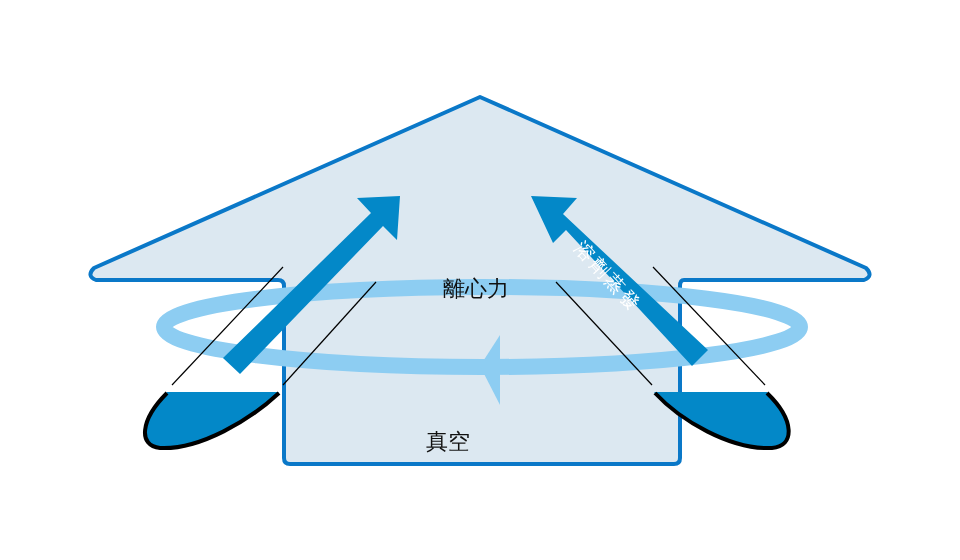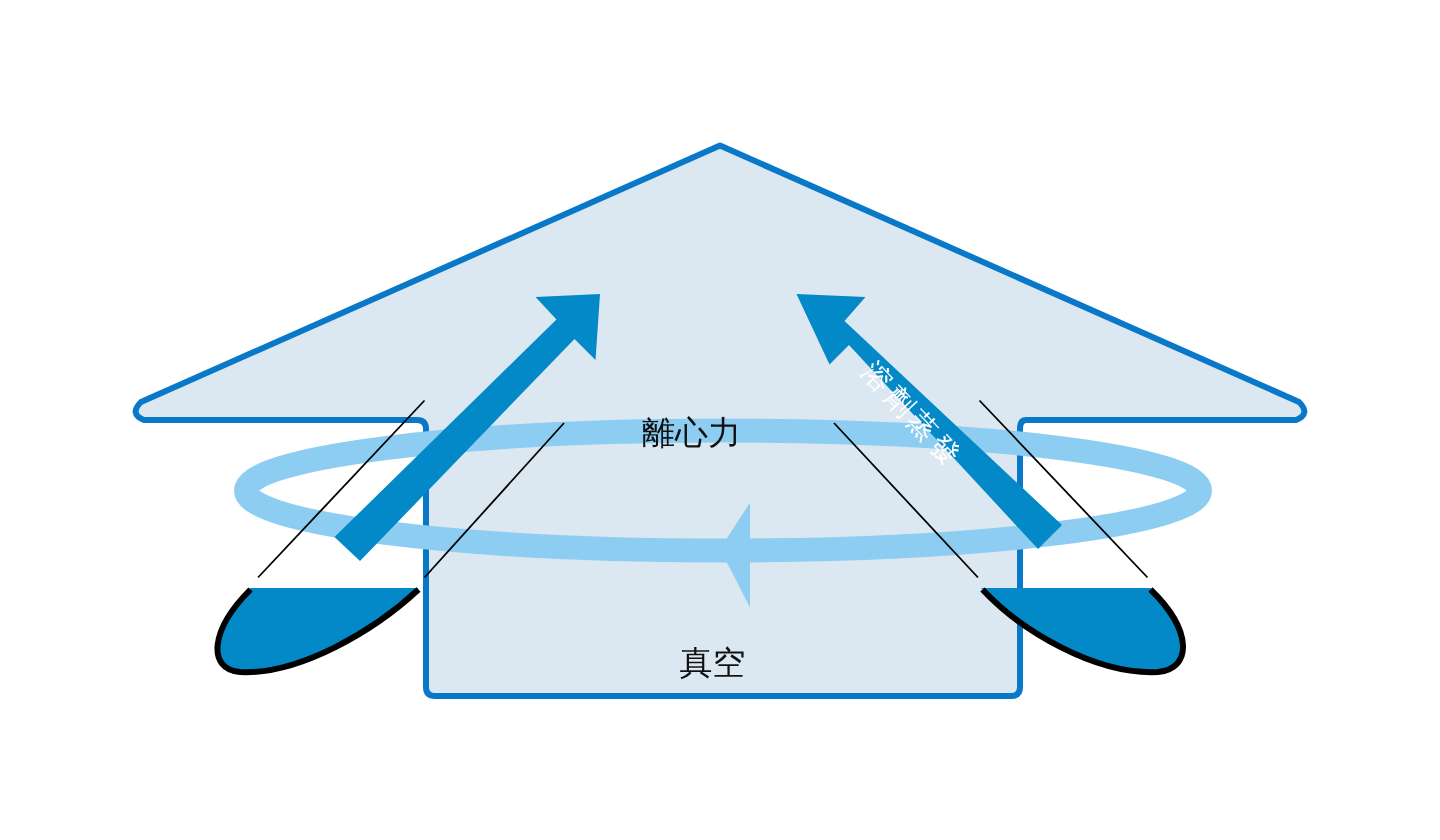--- a/index.html
+++ b/index.html
@@ -32,15 +32,15 @@
     <line x1="556" y1="282" x2="652" y2="385" stroke="#000" stroke-width="1.2"></line>
     <path d="M654,392 L767,392 C795,420 795,446 772,448 C730,450 680,420 654,392 Z" fill="#0388c8"></path>
     <path d="M655,393 C680,420 730,450 772,448 C795,446 795,420 767,393" fill="none" stroke="#000" stroke-width="4"></path>
   </g>
 
   <polygon points="223,358 240,374 383,226 397,240 400,196 357,198 371,213" fill="#0388c8"></polygon>
 
   <polygon points="708,350 692,366 566,230 553,243 531,196 577,198 563,214" fill="#0388c8"></polygon>
 </svg>
 
-<div class="label" style="left:428px;top:274px;">離心力</div>
-<div class="label" style="left:453px;top:427px;">真空</div>
+<div class="label" style="left:443px;top:274px;">離心力</div>
+<div class="label" style="left:426px;top:427px;">真空</div>
 <div class="rot-label" style="left:564px;top:264px;transform:rotate(47deg);">溶劑蒸發</div>
 
 </body></html>

